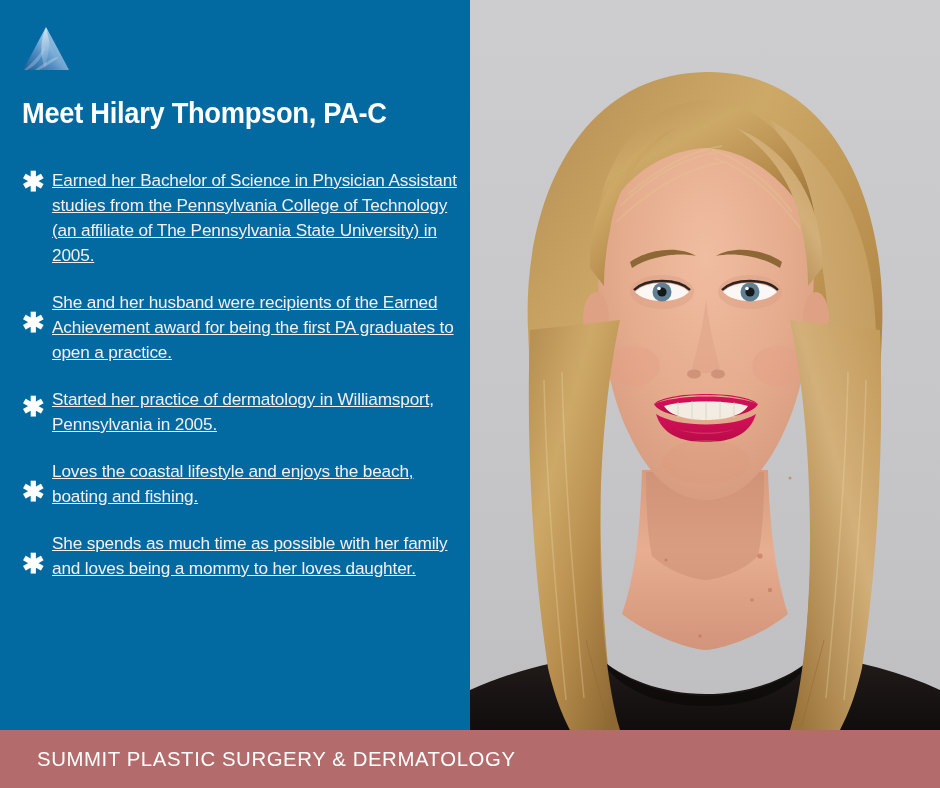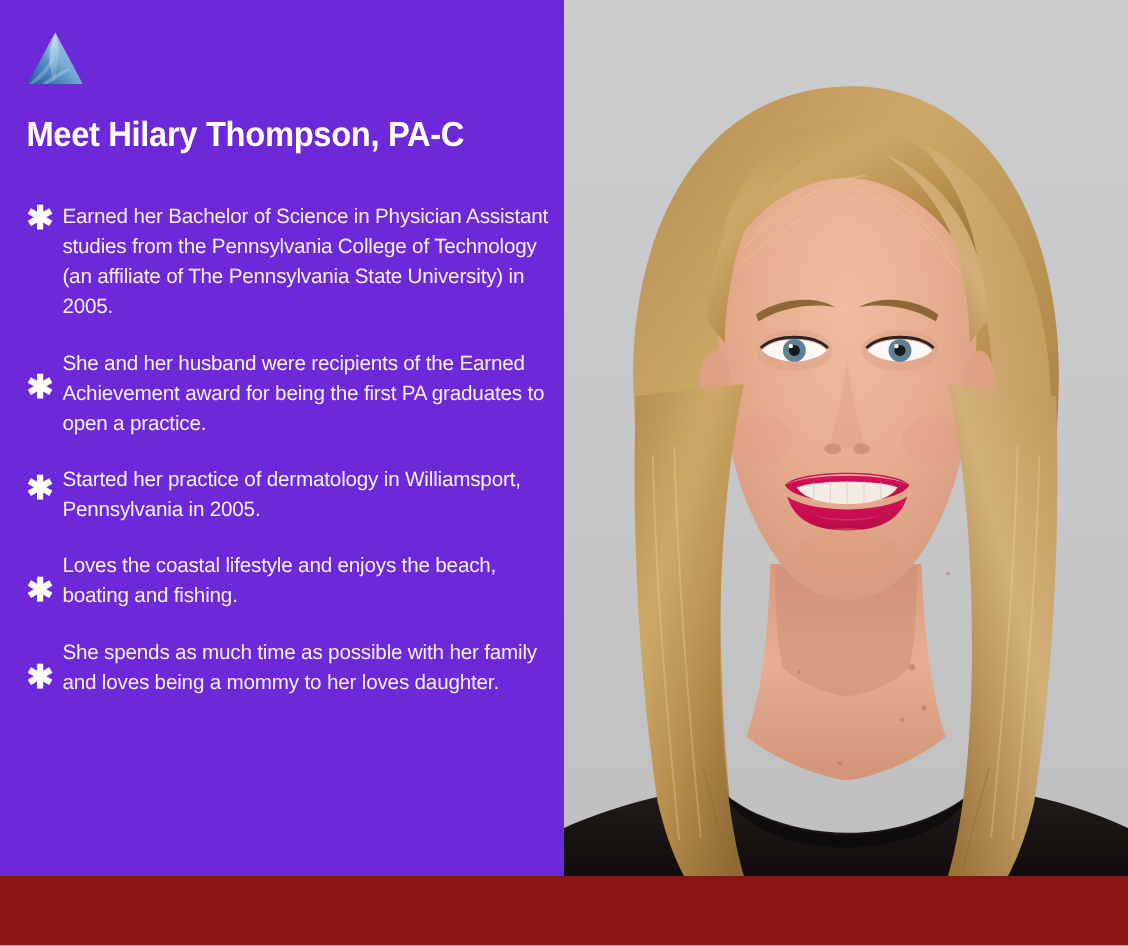--- a/index.html
+++ b/index.html
@@ -20,21 +20,21 @@
     background: #8e1314;
   }
 
   
   .left-panel {
     position: absolute;
     left: 0;
     top: 0;
     width: 470px;
     height: 730px;
-    background: #6d28d9;
+    background: #0369a1;
     box-sizing: border-box;
   }
 
   .logo-wrap {
     position: absolute;
     left: 21px;
     top: 24px;
     width: 50px;
     height: 50px;
   }
@@ -89,20 +89,21 @@
   .bullet-item.b4 .bullet-mark { margin-top: 20px; }
   .bullet-item.b5 .bullet-mark { margin-top: 20px; }
 
   .bullet-text {
     flex: 1 1 auto;
     color: #f4f0ef;
     font-size: 17.2px;
     line-height: 25px;
     font-family: "Liberation Sans", sans-serif;
     letter-spacing: -0.15px;
+    text-decoration: underline;
   }
 
   
   .photo {
     position: absolute;
     left: 470px;
     top: 0;
     width: 470px;
     height: 730px;
     overflow: hidden;
@@ -374,14 +375,17 @@
           <path d="M378 372 C376 464 368 574 356 698"></path>
         </g>
         <g opacity="0.5" stroke="#8e6a36" fill="none" stroke-width="1">
           <path d="M116 640 C124 672 132 700 138 726"></path>
           <path d="M354 640 C346 672 338 700 332 726"></path>
         </g>
       </g>
     </svg>
   </div>
 
+  <div class="footer-bar">
+    <div class="footer-text">SUMMIT PLASTIC SURGERY &amp; DERMATOLOGY</div>
+  </div>
 
 </div>
 
 </body></html>

